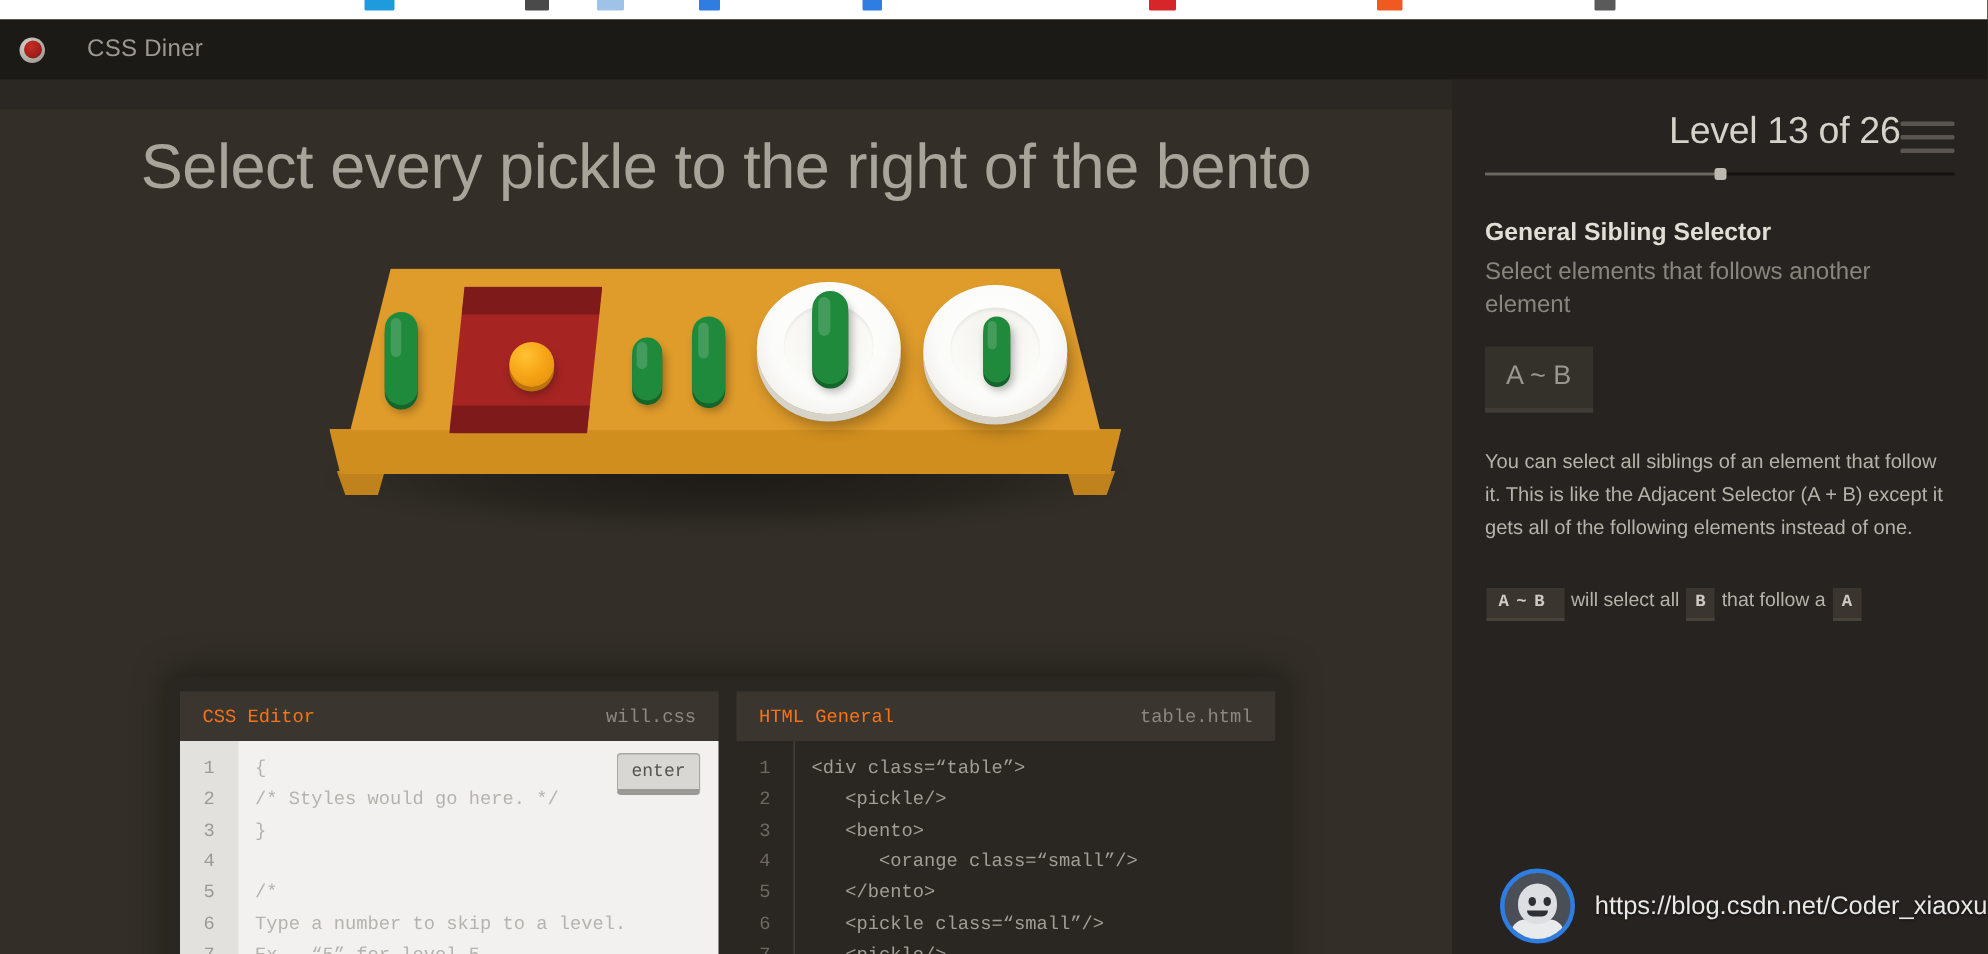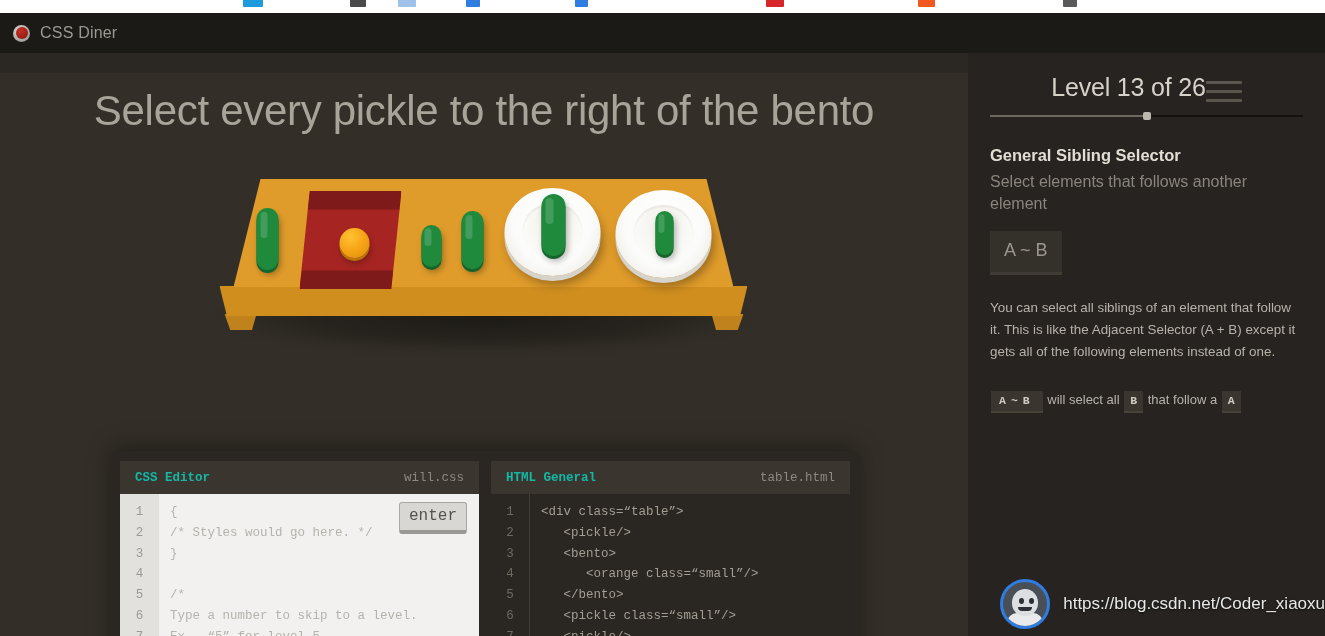--- a/index.html
+++ b/index.html
@@ -31,21 +31,21 @@
     background: radial-gradient(circle at 35% 32%, #d7d4cf 0%, #b8b4ae 46%, #8e8a84 100%);
     position: relative;
     flex: none;
   }
   .logo-dot::after {
     content: ""; position: absolute; left: 2.5px; top: 2.5px;
     width: 12px; height: 12px; border-radius: 50%;
     background: radial-gradient(circle at 35% 30%, #c52f22 0%, #a4201a 55%, #7e1713 100%);
   }
   .app-title {
-    margin-left: 10px; color: #9d9890; font-size: 16px; letter-spacing: .2px;
+    margin-left: 28px; color: #9d9890; font-size: 16px; letter-spacing: .2px;
   }
 
   
   .stage {
     position: absolute; top: 53px; left: 0; width: 968px; height: 583px;
     background: #332f28;
     overflow: hidden;
     margin-top: 20px;
   }
   .level-title {
@@ -147,21 +147,21 @@
     overflow: hidden;
   }
   .panel { position: relative; width: 365px; height: 100%; display: flex; flex-direction: column; }
   .panel-head {
     height: 33px; background: #3a362f;
     display: flex; align-items: center; justify-content: space-between;
     padding: 0 15px;
     font-family: "Liberation Mono", monospace;
     font-size: 12.5px;
   }
-  .panel-head .ptitle { color: #14b8a6; font-weight: bold; }
+  .panel-head .ptitle { color: #f97316; }
   .panel-head .pfile  { color: #8d8880; }
 
   .code-body {
     flex: 1; display: flex; overflow: hidden; position: relative;
   }
   .gutter {
     width: 39px; flex: none;
     font-family: "Liberation Mono", monospace;
     font-size: 12.5px;
     text-align: center;
@@ -183,37 +183,37 @@
 
   
   .panel.html .code-body { background: #2a2722; }
   .panel.html .gutter { background: #2a2722; color: #6e6961; border-right: 1px solid #423e37; }
   .panel.html .code-lines .cl { color: #a39e95; }
 
   .enter-btn {
     position: absolute; right: 12px; top: 8px;
     background: #d9d7d3; color: #55534f;
     font-family: "Liberation Mono", monospace;
-    font-size: 16px;
+    font-size: 12px;
     padding: 5px 9px 6px 9px;
     border: 1px solid #a9a7a2;
     border-bottom: 4px solid #9b9995;
     border-radius: 3px;
     line-height: 1;
     cursor: pointer;
   }
 
   
   .sidebar {
     position: absolute; top: 53px; left: 968px; width: 357px; height: 583px;
     background: #262320;
     padding: 20px 22px 0 22px;
     color: #cfcbc2;
   }
-  .sb-head { display: flex; align-items: flex-start; justify-content: center; }
+  .sb-head { display: flex; align-items: flex-start; justify-content: flex-end; }
   .sb-level { font-size: 25px; color: #d6d2c9; font-weight: 400; letter-spacing: -.2px; }
   .burger { width: 36px; padding-top: 8px; cursor: pointer; }
   .burger span { display: block; height: 3px; background: #5a564f; margin-bottom: 6px; border-radius: 1px; }
   .burger span:last-child { margin-bottom: 0; }
 
   .progress {
     position: relative; margin-top: 10px; height: 8px; width: 313px;
   }
   .progress .bar-bg { position: absolute; left: 0; top: 3px; width: 100%; height: 2px; background: #141312; }
   .progress .bar-fill { position: absolute; left: 0; top: 3px; height: 2px; background: #6d685f; }

